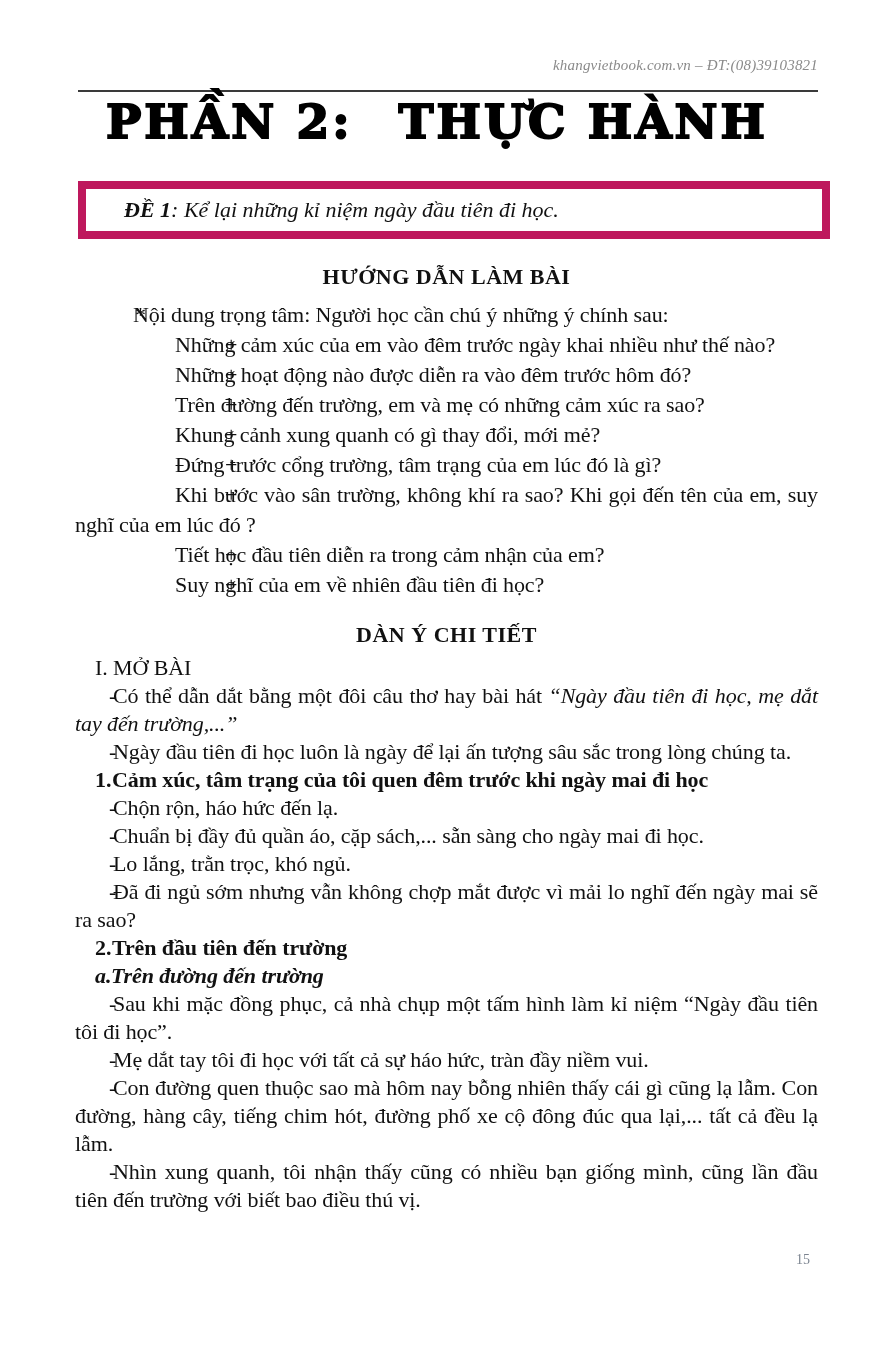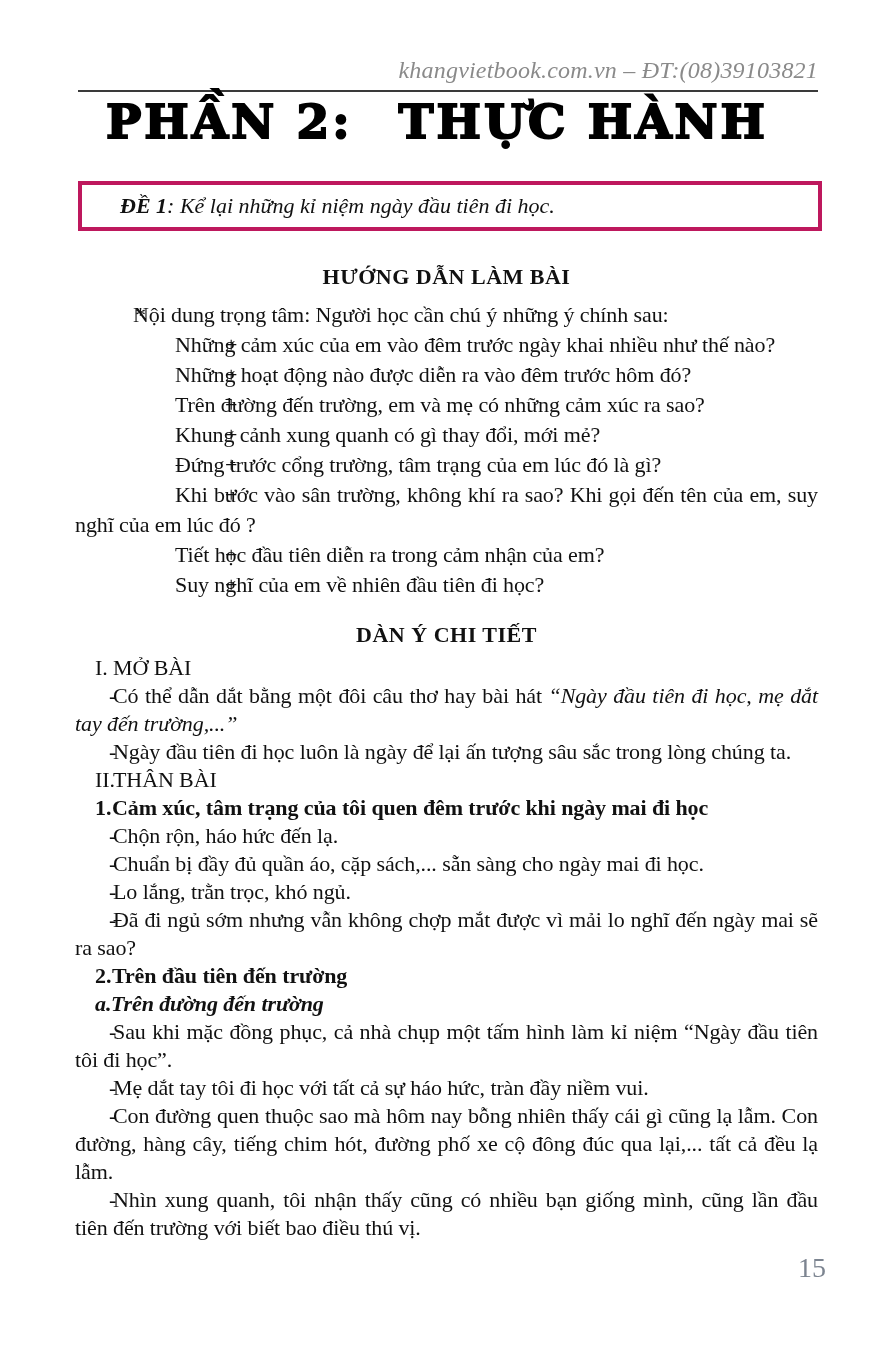--- a/index.html
+++ b/index.html
@@ -3,38 +3,38 @@
 <meta charset="utf-8">
 <style>
   html,body { margin:0; padding:0; background:#ffffff; }
   .page {
     position:relative; width:894px; height:1345px; background:#ffffff;
     font-family:"Liberation Serif", serif; color:#111; overflow:hidden;
   }
   
   .site-line {
     position:absolute; top:57px; left:78px; width:740px;
-    text-align:right; font-style:italic; font-size:24px; color:#8a8a8a;
+    text-align:right; font-style:italic; font-size:15px; color:#8a8a8a;
     letter-spacing:0.2px;
   }
   .head-rule {
     position:absolute; top:90px; left:78px; width:740px;
     border-top:2px solid #3a3a3a; height:0;
   }
   
   .page-title {
     position:absolute; top:94px; left:106px; white-space:nowrap;
     font-family:"DejaVu Serif", serif; font-weight:bold; font-size:47px;
     color:#000; -webkit-text-stroke:2px #000; letter-spacing:3px;
   }
   .page-title .part2 { margin-left:46px; }
   
   .topic-box {
     position:absolute; top:181px; left:78px; width:698px; height:42px;
-    border:4px solid #be185d; display:flex; align-items:center;
+    border:8px solid #be185d; display:flex; align-items:center;
     padding-left:38px; font-size:22px; font-style:italic; color:#111;
   }
   .topic-box .lbl { font-weight:bold; }
   
   .col { position:absolute; left:75px; top:236px; width:743px;margin-top:28px; }
   h2 {
     font-size:22px; font-weight:bold; text-align:center;
     margin:0 0 10px 0; color:#111; letter-spacing:0.5px;
   }
   h2.outline-h { margin:22px 0 6px 0; }
@@ -48,22 +48,22 @@
   .item-star { text-indent:30px; } .item-star .m { width:28px; }
   .item-plus { text-indent:75px; } .item-plus .m { width:25px; }
   .l-dash  { text-indent:17px; } .l-dash .m  { width:21px; }
   .l-roman { text-indent:10px; font-weight:normal; } .l-roman .m { width:28px; }
   .l-num   { text-indent:10px; font-weight:bold; } .l-num .m   { width:27px; }
   .l-alpha { text-indent:10px; font-weight:bold; font-style:italic; }
   .l-alpha .m { width:26px; }
   .q { font-style:italic; }
   
   .page-num {
-    position:absolute; top:1252px; right:68px;
-    font-size:28px; color:#7c8490;
+    position:absolute; top:1252px; right:84px;
+    font-size:14px; color:#7c8490;
   }
 </style>
 </head>
 <body>
 
 <div class="page">
 
   <div class="site-line">khangvietbook.com.vn – ĐT:(08)39103821</div>
   <div class="head-rule"></div>
 
@@ -91,21 +91,20 @@
       <p class="line item-plus"><span class="m">+</span><span>Tiết học đầu tiên diễn ra trong cảm nhận của em?</span></p>
       <p class="line item-plus"><span class="m">+</span><span>Suy nghĩ của em về nhiên đầu tiên đi học?</span></p>
     </div>
 
     <div class="outline">
       <h2 class="outline-h">DÀN Ý CHI TIẾT</h2>
 
       <p class="line l-roman"><span class="m">I.</span><span>MỞ BÀI</span></p>
       <p class="line l-dash"><span class="m">-</span><span>Có thể dẫn dắt bằng một đôi câu thơ hay bài hát </span><span class="q">“Ngày đầu tiên đi học, mẹ dắt tay đến trường,...”</span></p>
       <p class="line l-dash"><span class="m">-</span><span>Ngày đầu tiên đi học luôn là ngày để lại ấn tượng sâu sắc trong lòng chúng ta.</span></p>
-      <p class="line l-roman"><span class="m">II.</span><span>THÂN BÀI</span></p>
       <p class="line l-num"><span class="m">1.</span><span>Cảm xúc, tâm trạng của tôi quen đêm trước khi ngày mai đi học</span></p>
       <p class="line l-dash"><span class="m">-</span><span>Chộn rộn, háo hức đến lạ.</span></p>
       <p class="line l-dash"><span class="m">-</span><span>Chuẩn bị đầy đủ quần áo, cặp sách,... sẵn sàng cho ngày mai đi học.</span></p>
       <p class="line l-dash"><span class="m">-</span><span>Lo lắng, trằn trọc, khó ngủ.</span></p>
       <p class="line l-dash"><span class="m">-</span><span>Đã đi ngủ sớm nhưng vẫn không chợp mắt được vì mải lo nghĩ đến ngày mai sẽ ra sao?</span></p>
       <p class="line l-num"><span class="m">2.</span><span>Trên đầu tiên đến trường</span></p>
       <p class="line l-alpha"><span class="m">a.</span><span>Trên đường đến trường</span></p>
       <p class="line l-dash"><span class="m">-</span><span>Sau khi mặc đồng phục, cả nhà chụp một tấm hình làm kỉ niệm “Ngày đầu tiên tôi đi học”.</span></p>
       <p class="line l-dash"><span class="m">-</span><span>Mẹ dắt tay tôi đi học với tất cả sự háo hức, tràn đầy niềm vui.</span></p>
       <p class="line l-dash"><span class="m">-</span><span>Con đường quen thuộc sao mà hôm nay bỗng nhiên thấy cái gì cũng lạ lẫm. Con đường, hàng cây, tiếng chim hót, đường phố xe cộ đông đúc qua lại,... tất cả đều lạ lẫm.</span></p>

